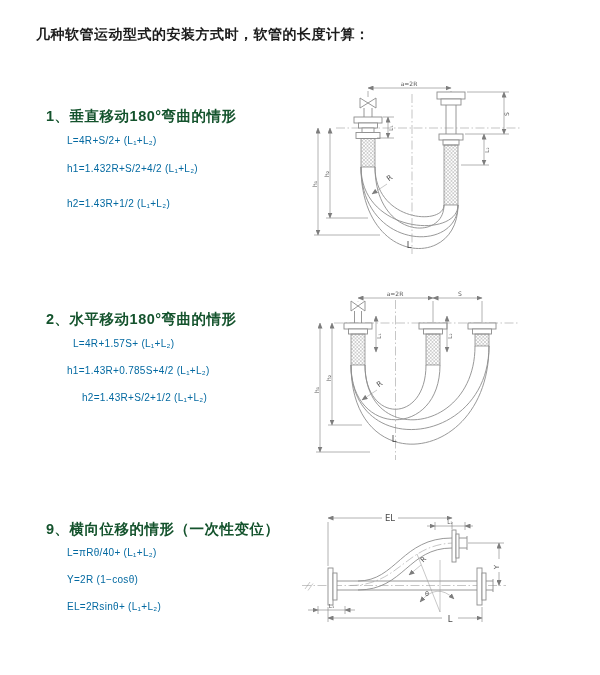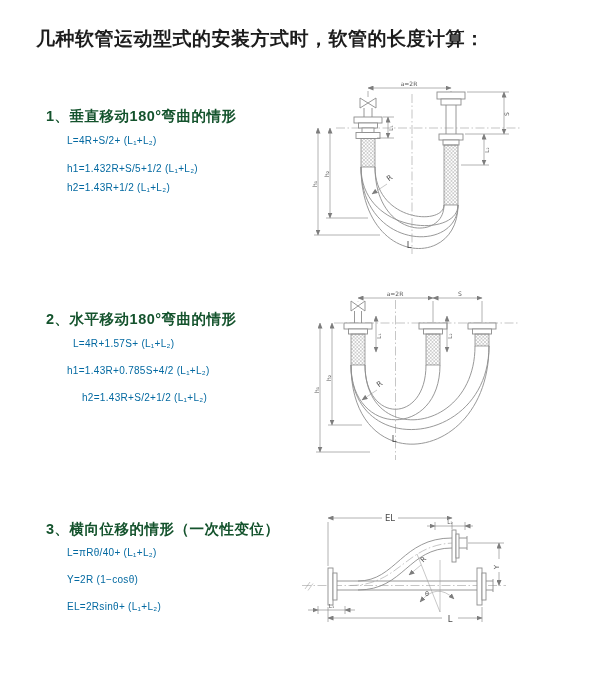--- a/index.html
+++ b/index.html
@@ -1,18 +1,18 @@
 <!DOCTYPE html>
 <html><head>
 <meta charset="utf-8">
 <style>
   html,body{margin:0;padding:0;background:#fff;}
   .page{position:relative;width:600px;height:675px;background:#ffffff;overflow:hidden;
         font-family:"Liberation Sans","DejaVu Sans",sans-serif;}
-  .title{position:absolute;left:36px;top:26px;font-size:19px;font-weight:bold;
+  .title{position:absolute;left:36px;top:26px;font-size:14px;font-weight:bold;
          color:#1c1c1c;letter-spacing:.5px;white-space:nowrap;}
   .heading{position:absolute;font-size:14.5px;font-weight:bold;color:#14532d;
            letter-spacing:.5px;white-space:nowrap;}
   .formula{position:absolute;font-size:10px;font-weight:normal;color:#0369a1;
            letter-spacing:.3px;white-space:nowrap;}
   svg.diag{position:absolute;overflow:visible;}
   .ln{stroke:#8d8d8d;stroke-width:.9;fill:none;}
   .lnf{stroke:#8d8d8d;stroke-width:.9;fill:#ffffff;}
   .braid{stroke:#8d8d8d;stroke-width:.8;fill:url(#braidp);}
   .dim{stroke:#8a8a8a;stroke-width:.65;fill:none;}
@@ -37,22 +37,22 @@
     </marker>
   </defs>
 </svg>
 
 <div class="page">
 
   <div class="title">几种软管运动型式的安装方式时，软管的长度计算：</div>
 
   <div class="heading" style="left:46px;top:107px">1、垂直移动180°弯曲的情形</div>
   <div class="formula" style="left:67px;top:135px">L=4R+S/2+ (L₁+L₂)</div>
-  <div class="formula" style="left:67px;top:163px">h1=1.432R+S/5+1/2 (L₁+L₂)</div>
-  <div class="formula" style="left:67px;top:182px">h2=1.43R+1/2 (L₁+L₂)</div>
+  <div class="formula" style="left:67px;top:163px">h1=1.432R+S/2+4/2 (L₁+L₂)</div>
+  <div class="formula" style="left:67px;top:198px">h2=1.43R+1/2 (L₁+L₂)</div>
 
   <svg class="diag" style="left:308px;top:76px" width="225" height="188" viewBox="0 0 225 188">
 
     <g class="cl">
       <line x1="28" y1="52" x2="212" y2="52"></line>
       <line x1="104" y1="18" x2="104" y2="178"></line>
     </g>
 
     <g>
       <line class="dim" x1="60" y1="12" x2="143" y2="12" marker-start="url(#arrR)" marker-end="url(#arr)"></line>
@@ -202,21 +202,21 @@
       <text class="dlab" x="21" y="92" text-anchor="middle" transform="rotate(-90 21 92)">h₂</text>
     </g>
 
     <g>
       <text class="dlab" x="71" y="100" text-anchor="middle" transform="rotate(-38 71 100)" style="font-size:7.5px">R</text>
       <line class="thin" x1="67" y1="104" x2="52" y2="114" marker-end="url(#arr)"></line>
     </g>
     <text class="dlab-big" x="84" y="156" text-anchor="middle">L</text>
   </svg>
 
-  <div class="heading" style="left:46px;top:520px">3、横向位移的情形（一次性变位）</div>
+  <div class="heading" style="left:46px;top:520px">9、横向位移的情形（一次性变位）</div>
   <div class="formula" style="left:67px;top:547px">L=πRθ/40+ (L₁+L₂)</div>
   <div class="formula" style="left:67px;top:574px">Y=2R (1−cosθ)</div>
   <div class="formula" style="left:67px;top:601px">EL=2Rsinθ+ (L₁+L₂)</div>
 
   <svg class="diag" style="left:296px;top:510px" width="215" height="128" viewBox="0 0 215 128">
 
     <g class="cl">
       <line x1="6" y1="75.5" x2="210" y2="75.5"></line>
       <path class="cl" d="M54,75.5 C104,75.5 110,33 160,33" stroke-dasharray="8 2.5 1.5 2.5"></path>
     </g>

